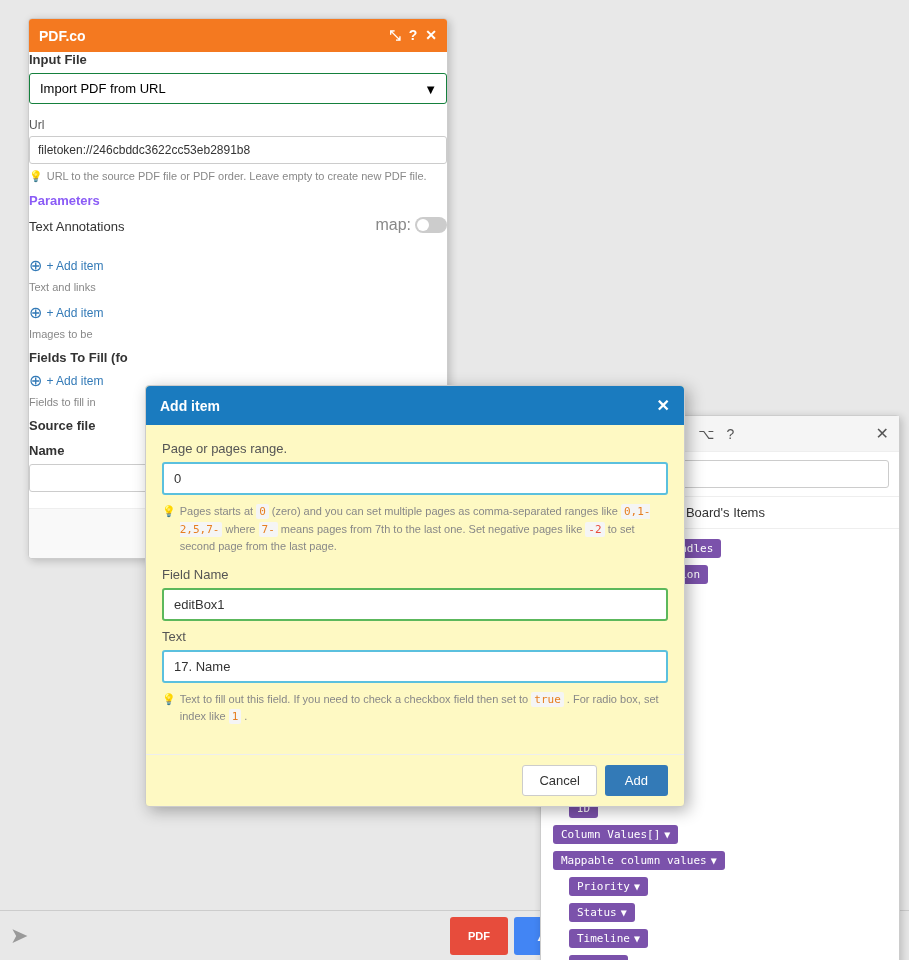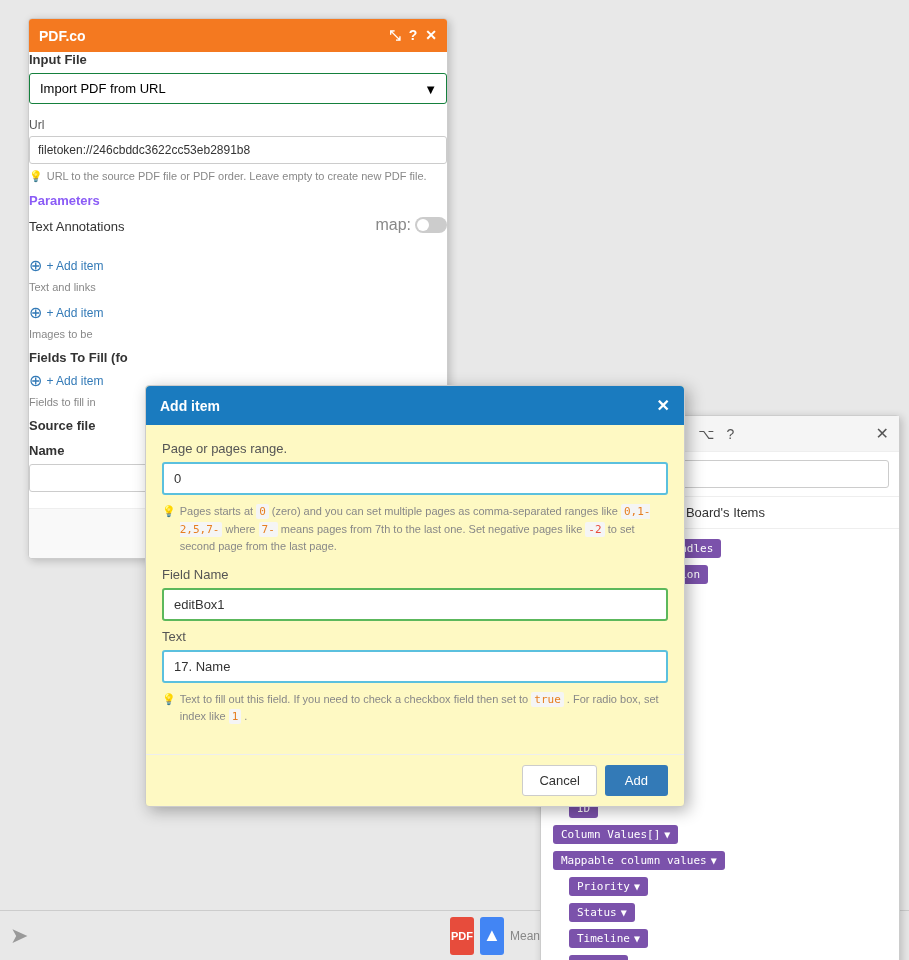--- a/index.html
+++ b/index.html
@@ -364,21 +364,21 @@
     .version-badge {
       display: inline-block;
       background: #7b52ab;
       color: #fff;
       border-radius: 3px;
       padding: 1px 6px;
       font-size: 11px;
       margin: 0 4px;
     }
     .bottom-tool-icon {
-      width: 24px;
+      width: 58px;
       height: 38px;
       border-radius: 3px;
       display: flex;
       align-items: center;
       justify-content: center;
       cursor: pointer;
       font-size: 18px;
     }
     .bottom-tool-icon.pdf { background: #e74c3c; color: #fff; font-size: 11px; font-weight: bold; }
     .bottom-tool-icon.drive { background: #4285f4; color: #fff; }

